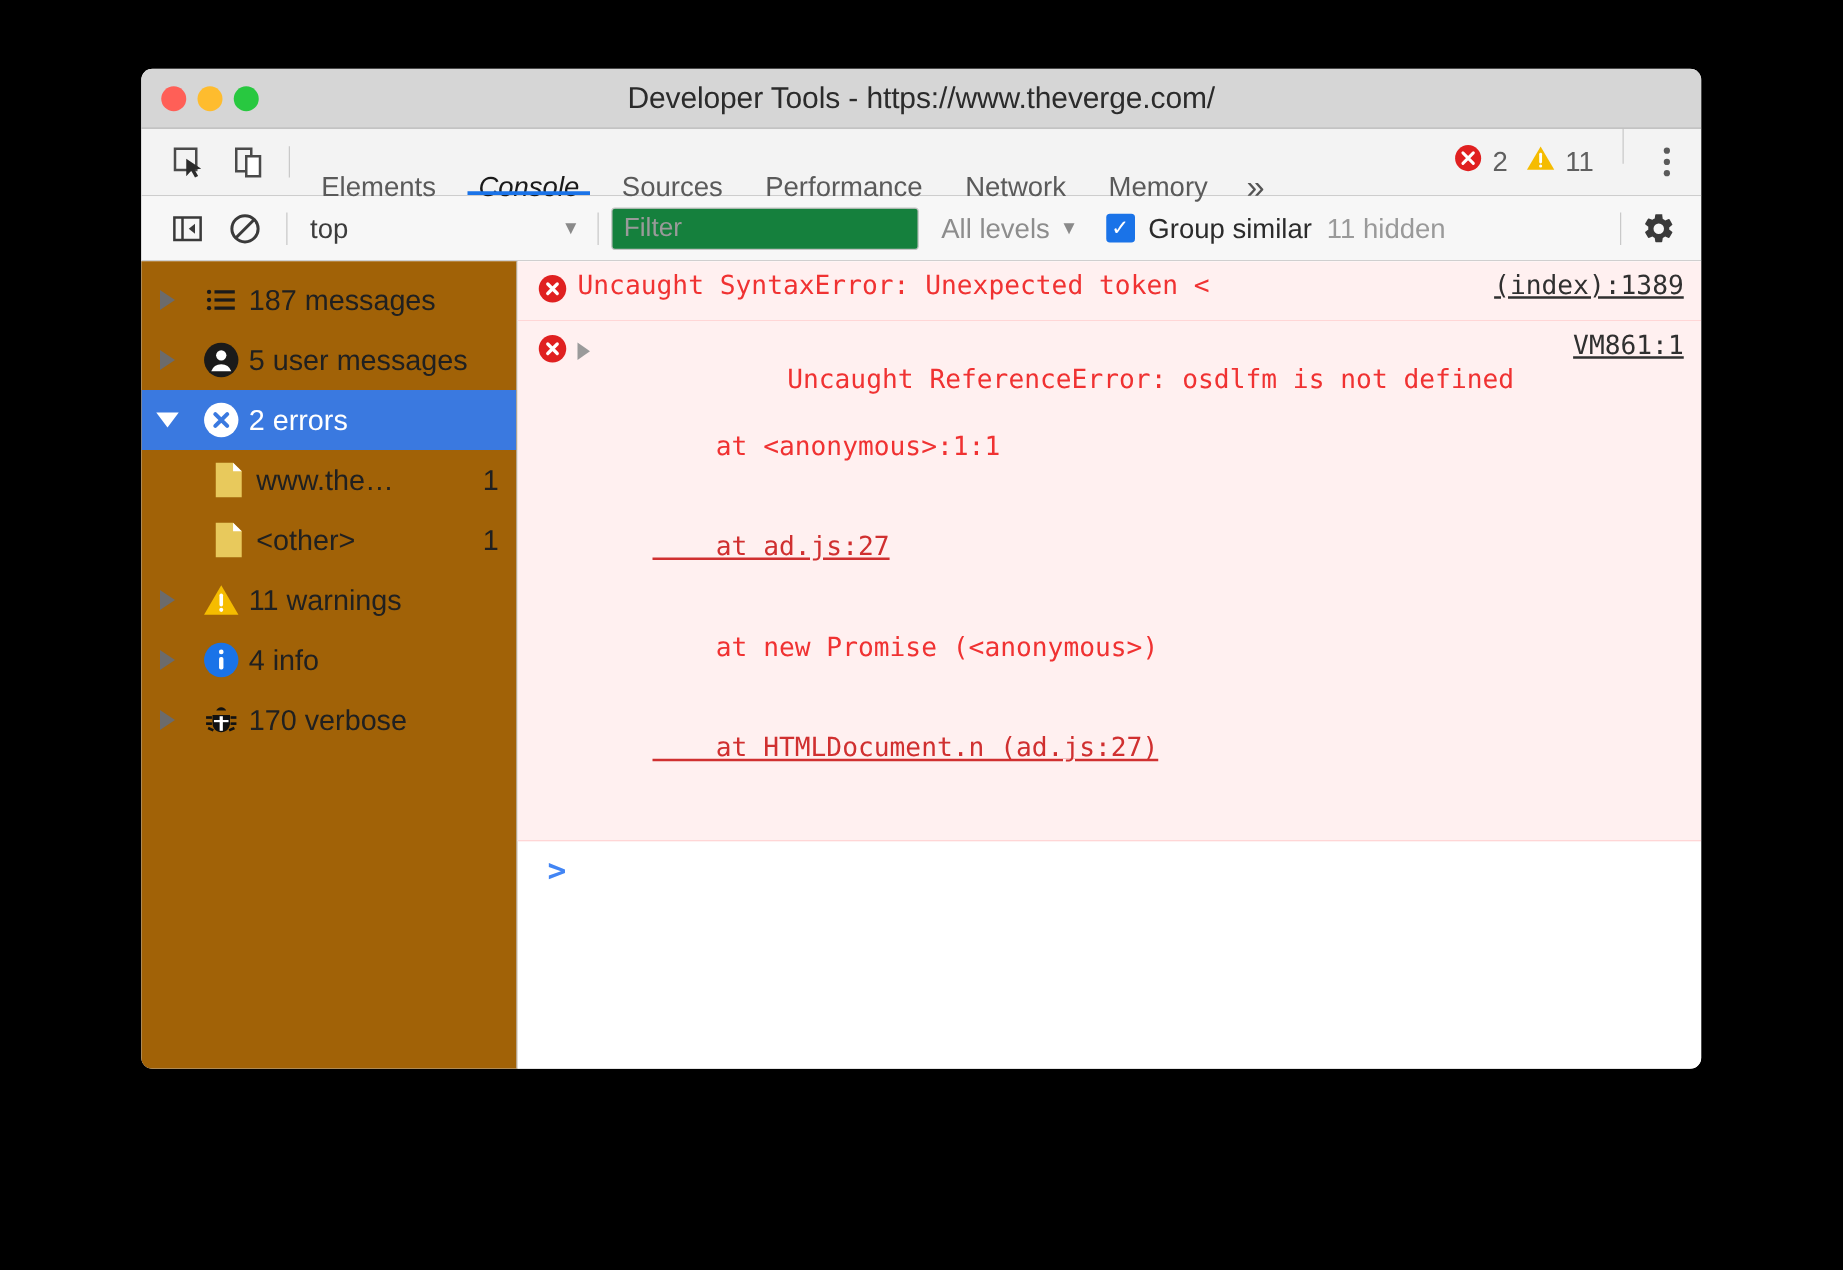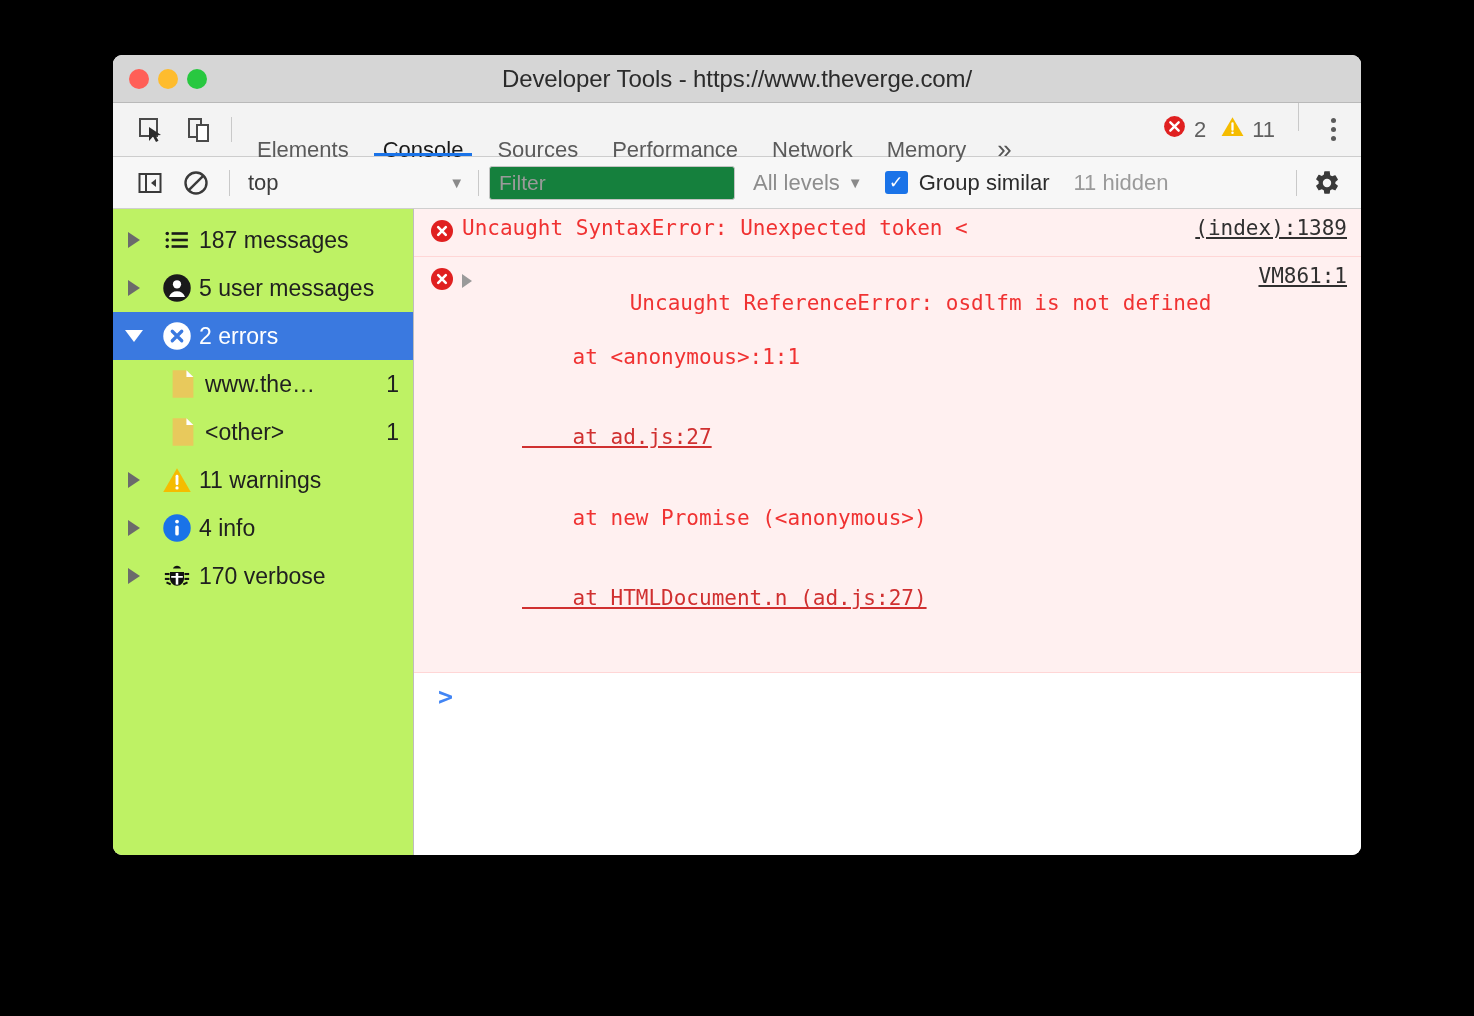--- a/index.html
+++ b/index.html
@@ -58,21 +58,21 @@
   .tb-sep { width: 1px; background: #c9c9c9; margin: 14px 8px; }
   .tabs { display: flex; align-items: stretch; }
   .tab {
     display: flex; align-items: center;
     padding: 0 17px;
     font-size: 22px; color: #5a5a5a;
     cursor: pointer; position: relative;
     white-space: nowrap;
     margin-top: 40px;
   }
-  .tab.active { color: #1a1a1a; }
+  .tab.active { color: #1a1a1a; font-style: italic; }
   .tab.active::after {
     content: ""; position: absolute;
     left: 8px; right: 8px; bottom: 0; height: 3px;
     background: #1a73e8;
   }
   .tab.more { font-size: 26px; color: #555; padding: 0 14px; }
   .tb-spacer { flex: 1; }
   .counters {
     display: flex; align-items: center; gap: 7px;
     font-size: 22px; color: #5f5f5f; padding-right: 4px;
@@ -112,31 +112,31 @@
     display: flex; align-items: center; gap: 8px;
     margin-left: 18px; font-size: 22px; color: #8d8d8d; cursor: pointer;
   }
   .checkwrap { display: flex; align-items: center; gap: 11px; margin-left: 22px; cursor: pointer; }
   .checkbox {
     width: 23px; height: 23px; border-radius: 3px; background: #1a73e8;
     display: flex; align-items: center; justify-content: center;
     color: #fff; font-size: 17px; line-height: 1;
   }
   .checkwrap .lbl { font-size: 22px; color: #2b2b2b; }
-  .hidden-count { margin-left: 24px; font-size: 22px; color: #9a9a9a; }
+  .hidden-count { margin-left: 12px; font-size: 22px; color: #9a9a9a; }
   .cb-right { margin-left: auto; display: flex; align-items: center; }
   .gear { width: 40px; display: flex; align-items: center; justify-content: center; cursor: pointer; }
 
   
   .body { flex: 1; display: flex; min-height: 0; }
 
   
   .sidebar {
     width: 301px; flex: none;
-    background: #bef264;
+    background: #a16207;
     border-right: 1px solid #bdbdbd;
     padding-top: 7px;
     overflow: hidden;
   }
   .tree-row {
     display: flex; align-items: center;
     height: 48px; cursor: pointer;
     padding-right: 14px;
   }
   .tree-row.selected { background: #3a79e0; }

